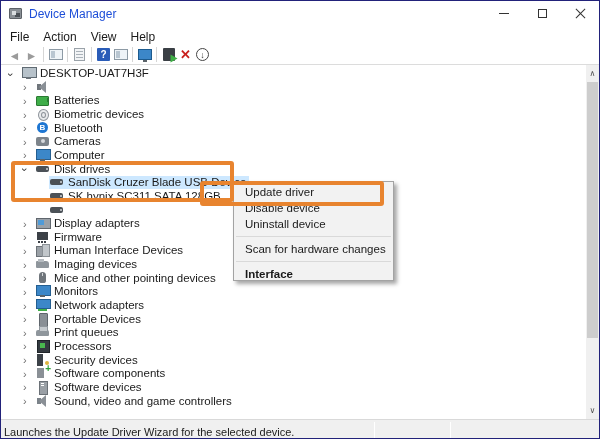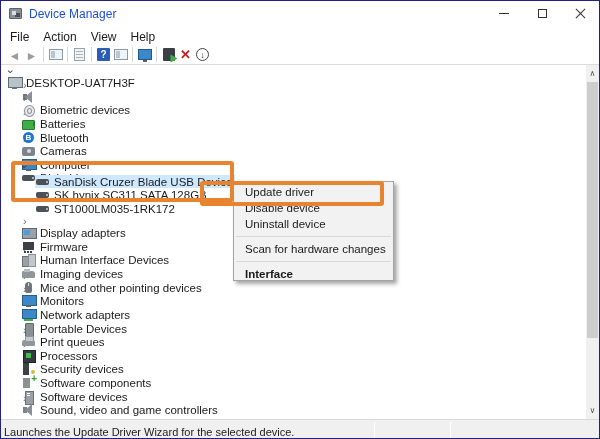--- a/index.html
+++ b/index.html
@@ -54,21 +54,21 @@
     border-left:4px solid transparent; border-right:4px solid transparent; border-bottom:7px solid #3faf46; transform:rotate(90deg); }
   .t-x { color:#c9201d; font-size:13px; font-weight:bold; }
   .t-x::before { content:"\2715"; }
   .t-disable { width:13px; height:13px; border:1px solid #444; border-radius:50%; color:#333; font-size:9px;
     display:flex; align-items:center; justify-content:center; }
   .t-disable::before { content:"\2193"; }
 
   
   .treearea { position:relative; height:355px; border-top:1px solid #dcdcdc; background:#fff; overflow:hidden; }
   .tree { padding-top:1px; }
-  .trow { height:13.65px; display:flex; align-items:flex-start; font-size:11.5px; white-space:nowrap;flex-direction:column; }
+  .trow { height:13.65px; display:flex; align-items:flex-end; font-size:11.5px; white-space:nowrap; }
   .lvl0 { padding-left:6px; } .lvl1 { padding-left:20px; } .lvl2 { padding-left:34px; }
   .chev { width:14px; flex:none; font-size:11px; line-height:1; text-align:left; padding-left:2px; }
   .chev.collapsed::before { content:"\203A"; color:#707070; }
   .chev.expanded::before { content:"\203A"; color:#3a3a3a; display:inline-block; transform:rotate(90deg); }
   .rowline { display:flex; align-items:center; padding:0 3px 0 1px; height:13px; }
   .sel .rowline { background:var(--sel,#cde8ff); }
   .tlabel { padding-left:0; }
 
   .ic { width:14px; height:12px; margin-right:4px; position:relative; flex:none; }
   .i-computer,.i-monitor,.i-network { }
@@ -219,34 +219,34 @@
         </div>
         <div class="trow lvl1">
           <span class="chev collapsed"></span>
           <span class="rowline">
             <span class="ic i-audio"></span>
           </span>
         </div>
         <div class="trow lvl1">
           <span class="chev collapsed"></span>
           <span class="rowline">
+            <span class="ic i-battery"></span>
+            <span class="tlabel">Batteries</span>
+          </span>
+        </div>
+        <div class="trow lvl1">
+          <span class="chev collapsed"></span>
+          <span class="rowline">
             <span class="ic i-fingerprint"></span>
             <span class="tlabel">Biometric devices</span>
           </span>
         </div>
         <div class="trow lvl1">
           <span class="chev collapsed"></span>
           <span class="rowline">
-            <span class="ic i-battery"></span>
-            <span class="tlabel">Batteries</span>
-          </span>
-        </div>
-        <div class="trow lvl1">
-          <span class="chev collapsed"></span>
-          <span class="rowline">
             <span class="ic i-bluetooth"></span>
             <span class="tlabel">Bluetooth</span>
           </span>
         </div>
         <div class="trow lvl1">
           <span class="chev collapsed"></span>
           <span class="rowline">
             <span class="ic i-camera"></span>
             <span class="tlabel">Cameras</span>
           </span>
@@ -276,21 +276,20 @@
           <span class="chev none"></span>
           <span class="rowline">
             <span class="ic i-disk"></span>
             <span class="tlabel">SK hynix SC311 SATA 128GB</span>
           </span>
         </div>
         <div class="trow lvl2">
           <span class="chev none"></span>
           <span class="rowline">
             <span class="ic i-disk"></span>
-            <span class="tlabel">ST1000LM035-1RK172</span>
           </span>
         </div>
         <div class="trow lvl1">
           <span class="chev collapsed"></span>
           <span class="rowline">
             <span class="ic i-display-adapter"></span>
             <span class="tlabel">Display adapters</span>
           </span>
         </div>
         <div class="trow lvl1">

